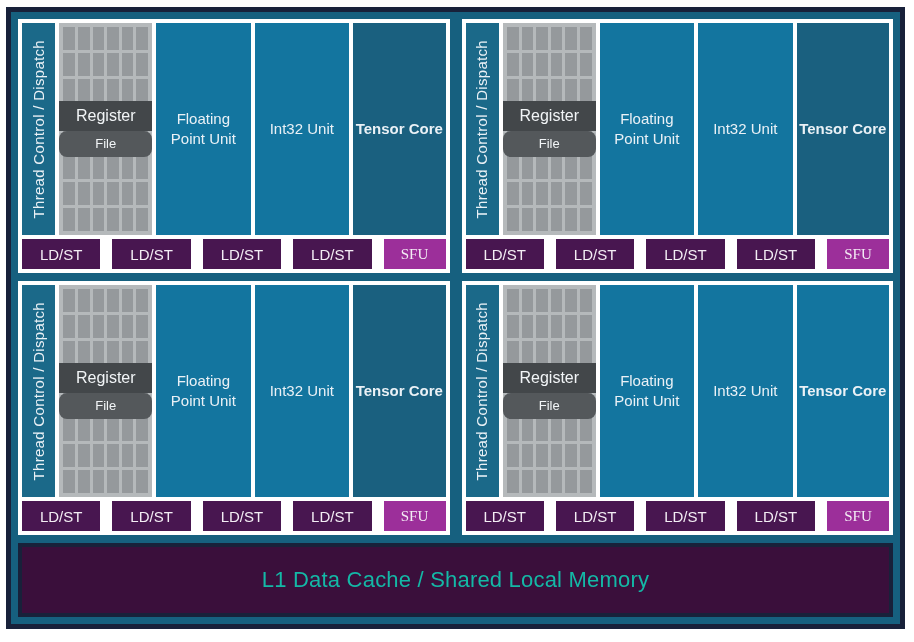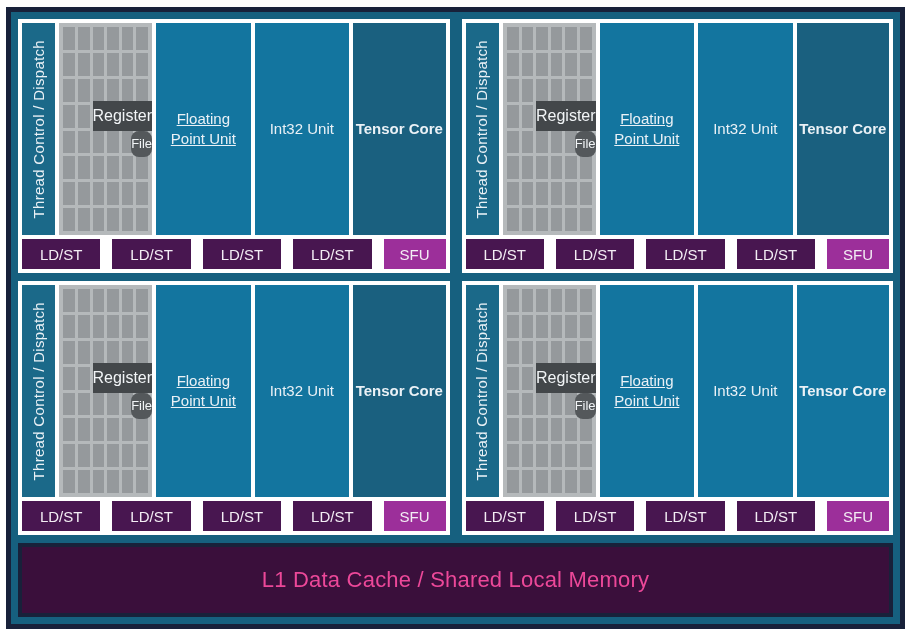--- a/index.html
+++ b/index.html
@@ -35,49 +35,49 @@
     flex:86 0 0;background:var(--register_frame_gray,#B5B9BB);
     padding:4px;box-sizing:border-box;position:relative;display:block;
   }
   .reg-grid{
     display:grid;grid-template-columns:repeat(6,1fr);grid-auto-rows:1fr;
     gap:3px;height:100%;
   }
   .reg-cell{background:var(--register_gray,#95999C);}
   .reg-band{
     position:absolute;left:0;right:0;top:37%;height:26%;
-    display:flex;flex-direction:column;color:#F2F5F7;align-items:flex-end;
+    display:flex;flex-direction:column;color:#F2F5F7;
   }
   .reg-band .row1{
     flex:1.15;background:var(--register_label_dark,#43474A);
     display:flex;align-items:center;justify-content:center;font-size:16px;
   }
   .reg-band .row2{
     flex:1;background:var(--register_label_mid,#54585B);
     display:flex;align-items:center;justify-content:center;font-size:13px;border-radius:8px;
   }
   .col.unit{background:var(--execution_unit_teal,#13759F);}
-  .col.fpu{flex:96 0 0;text-decoration:underline;}
+  .col.fpu{flex:96 0 0;}
   .col.fpu .lbl{max-width:72px;}
   .col.int32{flex:96 0 0;}
   .col.tensor{flex:94 0 0;font-weight:bold;}
   .quadrant.tensor-dark .col.tensor{background:var(--tensor_core_teal,#1A607F);}
   .quadrant.tensor-bright .col.tensor{background:var(--execution_unit_teal,#13759F);}
   .bottom-row{height:30px;display:flex;gap:12px;border-radius:14px;}
   .block{
     display:flex;align-items:center;justify-content:center;
     color:#F3EDF4;font-size:15px;
   }
   .block.ldst{flex:1 1 0;background:var(--ldst_purple,#481650);}
-  .block.sfu{flex:0 0 62px;background:var(--sfu_magenta,#9C2F9A);}
+  .block.sfu{flex:0 0 62px;background:var(--sfu_magenta,#9C2F9A);font-family:Liberation Serif, serif;}
   .l1bar{
     margin-top:8px;height:74px;box-sizing:border-box;flex:0 0 auto;
     background:var(--l1_purple,#3A0F3B);border:4px solid var(--border_navy,#18213A);
     display:flex;align-items:center;justify-content:center;
-    color:#ec4899;font-size:22px;letter-spacing:.2px;
+    color:#14b8a6;font-size:22px;letter-spacing:.2px;
   }
 </style>
 </head>
 <body>
 
 <div class="page">
   <div class="diagram">
     <div class="sm-grid">
   <div class="quadrant tensor-dark">
     <div class="cols">

